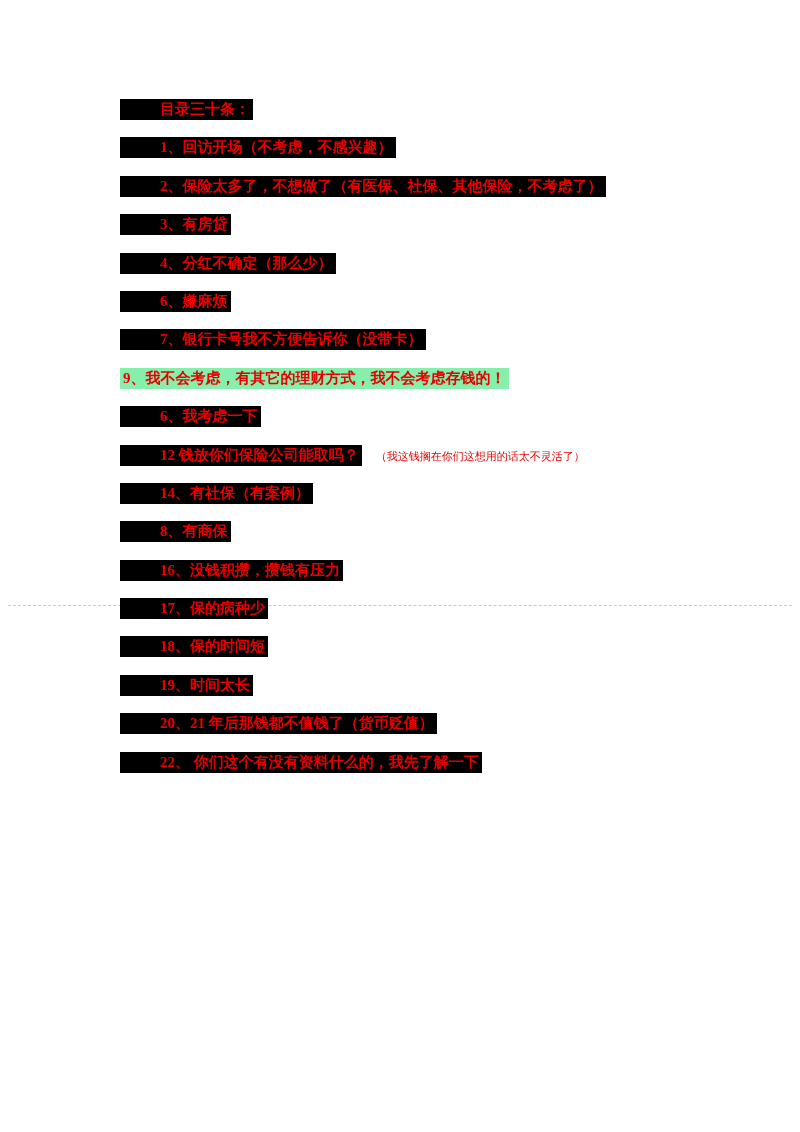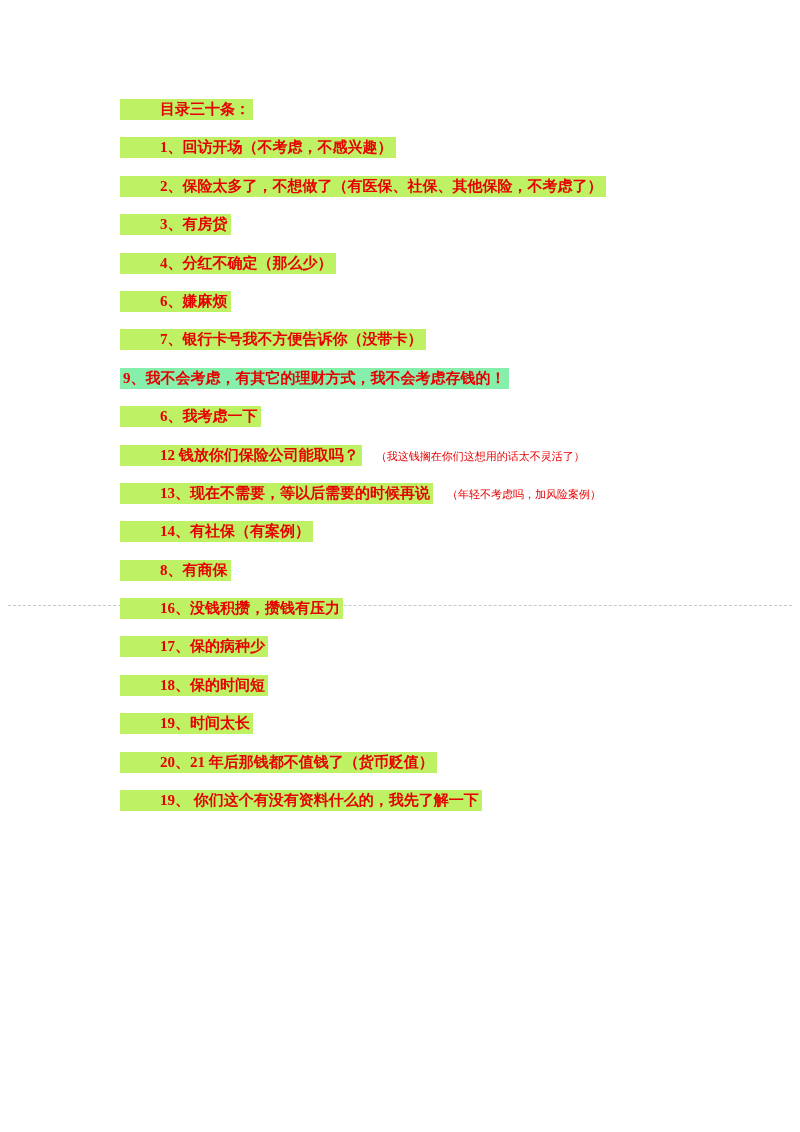--- a/index.html
+++ b/index.html
@@ -32,21 +32,21 @@
     line-height: 1.15;
     white-space: nowrap;
   }
   .mark {
     color: #e60000;
     font-weight: bold;
     font-size: 15px;
     padding: 2px 3px 3px 3px;
     font-family: "Liberation Serif", "DejaVu Serif", serif;
   }
-  .hl-yellow { background: #bef264; padding-left: 40px; }
+  .hl-yellow { background: #000000; padding-left: 40px; }
   .hl-cyan   { background: #86efac; font-family: Liberation Serif, serif; }
   .note {
     color: #e60000;
     font-weight: normal;
     font-size: 11px;
     background: transparent;
     padding-left: 14px;
   }
   
   .page-sep {
@@ -67,23 +67,22 @@
       <p class="line"><span class="mark hl-yellow">目录三十条：</span></p>
       <p class="line"><span class="mark hl-yellow">1、回访开场（不考虑，不感兴趣）</span></p>
       <p class="line"><span class="mark hl-yellow">2、保险太多了，不想做了（有医保、社保、其他保险，不考虑了）</span></p>
       <p class="line"><span class="mark hl-yellow">3、有房贷</span></p>
       <p class="line"><span class="mark hl-yellow">4、分红不确定（那么少）</span></p>
       <p class="line"><span class="mark hl-yellow">6、嫌麻烦</span></p>
       <p class="line"><span class="mark hl-yellow">7、银行卡号我不方便告诉你（没带卡）</span></p>
       <p class="line"><span class="mark hl-cyan">9、我不会考虑，有其它的理财方式，我不会考虑存钱的！</span></p>
       <p class="line"><span class="mark hl-yellow">6、我考虑一下</span></p>
       <p class="line"><span class="mark hl-yellow">12 钱放你们保险公司能取吗？</span><span class="note">（我这钱搁在你们这想用的话太不灵活了）</span></p>
-      <p class="line"><span class="mark hl-yellow">13、现在不需要，等以后需要的时候再说</span><span class="note">（年轻不考虑吗，加风险案例）</span></p>
       <p class="line"><span class="mark hl-yellow">14、有社保（有案例）</span></p>
       <p class="line"><span class="mark hl-yellow">8、有商保</span></p>
       <p class="line"><span class="mark hl-yellow">16、没钱积攒，攒钱有压力</span></p>
       <p class="line"><span class="mark hl-yellow">17、保的病种少</span></p>
       <p class="line"><span class="mark hl-yellow">18、保的时间短</span></p>
       <p class="line"><span class="mark hl-yellow">19、时间太长</span></p>
       <p class="line"><span class="mark hl-yellow">20、21 年后那钱都不值钱了（货币贬值）</span></p>
-      <p class="line"><span class="mark hl-yellow">19、 你们这个有没有资料什么的，我先了解一下</span></p>
+      <p class="line"><span class="mark hl-yellow">22、 你们这个有没有资料什么的，我先了解一下</span></p>
     </div>
 </div>
 
 </body></html>

